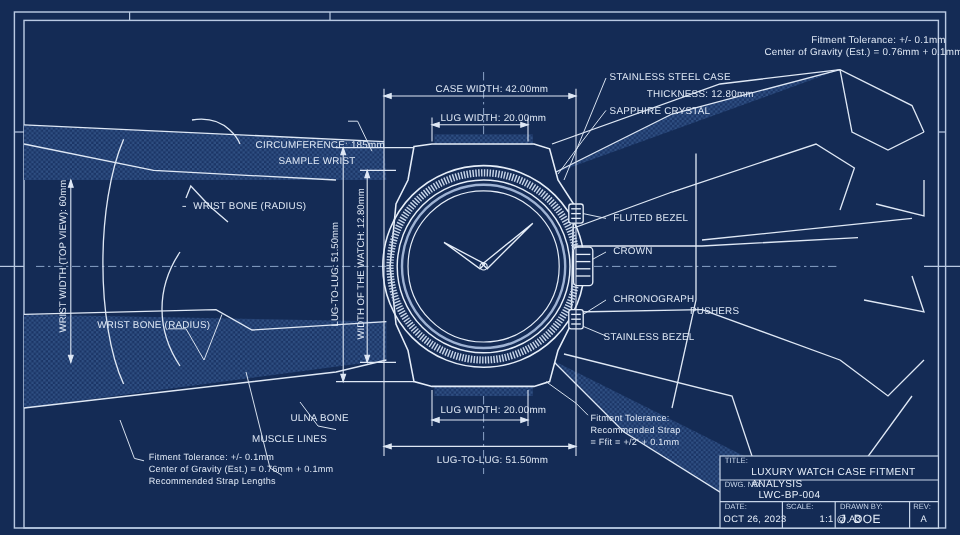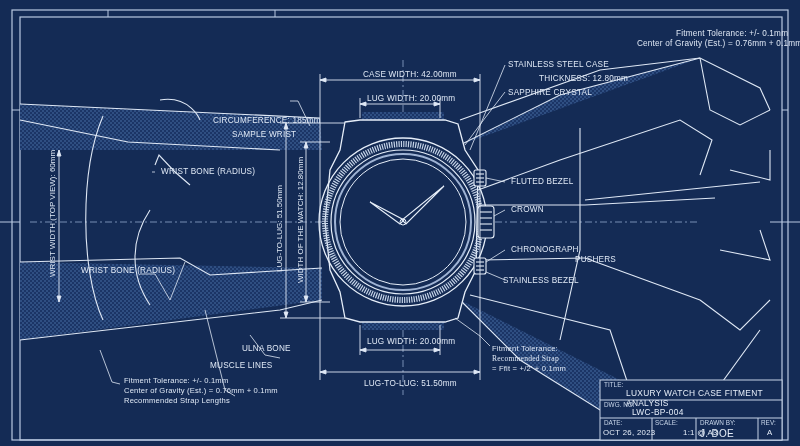--- a/index.html
+++ b/index.html
@@ -185,21 +185,21 @@
 <div class="lbl" style="left:511px;top:205px;">CROWN</div>
 <div class="lbl" style="left:511px;top:245px;">CHRONOGRAPH</div>
 <div class="lbl" style="left:538px;top:255px;margin-left:37px;">PUSHERS</div>
 <div class="lbl" style="left:503px;top:276px;">STAINLESS BEZEL</div>
 <div class="lbl" style="left:161px;top:167px;">WRIST BONE (RADIUS)</div>
 <div class="lbl" style="left:81px;top:266px;">WRIST BONE (RADIUS)</div>
 <div class="lbl" style="left:242px;top:344px;">ULNA BONE</div>
 <div class="lbl" style="left:210px;top:361px;">MUSCLE LINES</div>
 
 <div class="lbl sm" style="left:492px;top:344px;">Fitment Tolerance:</div>
-<div class="lbl sm" style="left:492px;top:354px;font-family:Liberation Serif, serif;">Recommended Strap</div>
+<div class="lbl sm" style="left:492px;top:354px;">Recommended Strap</div>
 <div class="lbl sm" style="left:492px;top:364px;">= Ffit = +/2' + 0.1mm</div>
 
 <div class="lbl sm" style="left:124px;top:376px;">Fitment Tolerance: +/- 0.1mm</div>
 <div class="lbl sm" style="left:124px;top:386px;">Center of Gravity (Est.) = 0.76mm + 0.1mm</div>
 <div class="lbl sm" style="left:124px;top:396px;">Recommended Strap Lengths</div>
 
 <div class="tb-k" style="left:604px;top:381px;">TITLE:</div>
 <div class="tb-v" style="left:626px;top:388px;">LUXURY WATCH CASE FITMENT ANALYSIS</div>
 <div class="tb-k" style="left:604px;top:401px;">DWG. NO:</div>
 <div class="tb-v" style="left:632px;top:407px;">LWC-BP-004</div>

